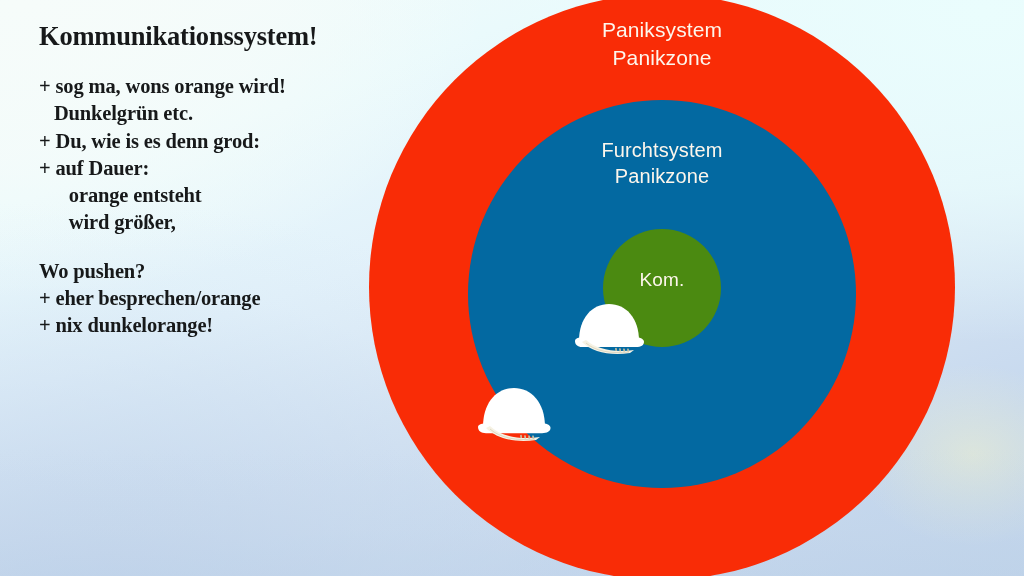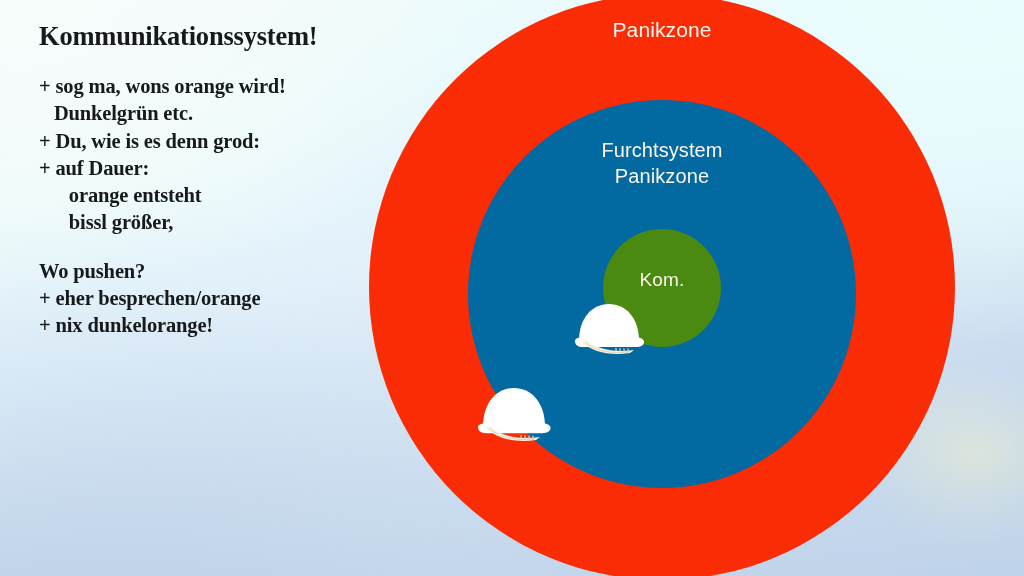--- a/index.html
+++ b/index.html
@@ -169,29 +169,30 @@
   <div class="bg-layer bg-tint-yellow"></div>
   <div class="bg-layer bg-band"></div>
 
   <div class="text-col">
     <div class="headline">Kommunikationssystem!</div>
     <div class="body-line">+ sog ma, wons orange wird!</div>
     <div class="body-line">   Dunkelgrün etc.</div>
     <div class="body-line">+ Du, wie is es denn grod:</div>
     <div class="body-line">+ auf Dauer:</div>
     <div class="body-line">      orange entsteht</div>
-    <div class="body-line">      bissl größer,</div>
+    <div class="body-line">      wird größer,</div>
     <div class="spacer-line"></div>
     <div class="body-line">Wo pushen?</div>
     <div class="body-line">+ eher besprechen/orange</div>
     <div class="body-line">+ nix dunkelorange!</div>
   </div>
 
   <div class="circle circle-panic" style="background:#f92c06">
     <div class="zone-label label-panic">
+      <div>Paniksystem</div>
       <div>Panikzone</div>
     </div>
   </div>
 
   <div class="circle circle-fear" style="background:#0369a1">
     <div class="zone-label label-fear">
       <div>Furchtsystem</div>
       <div>Panikzone</div>
     </div>
   </div>

